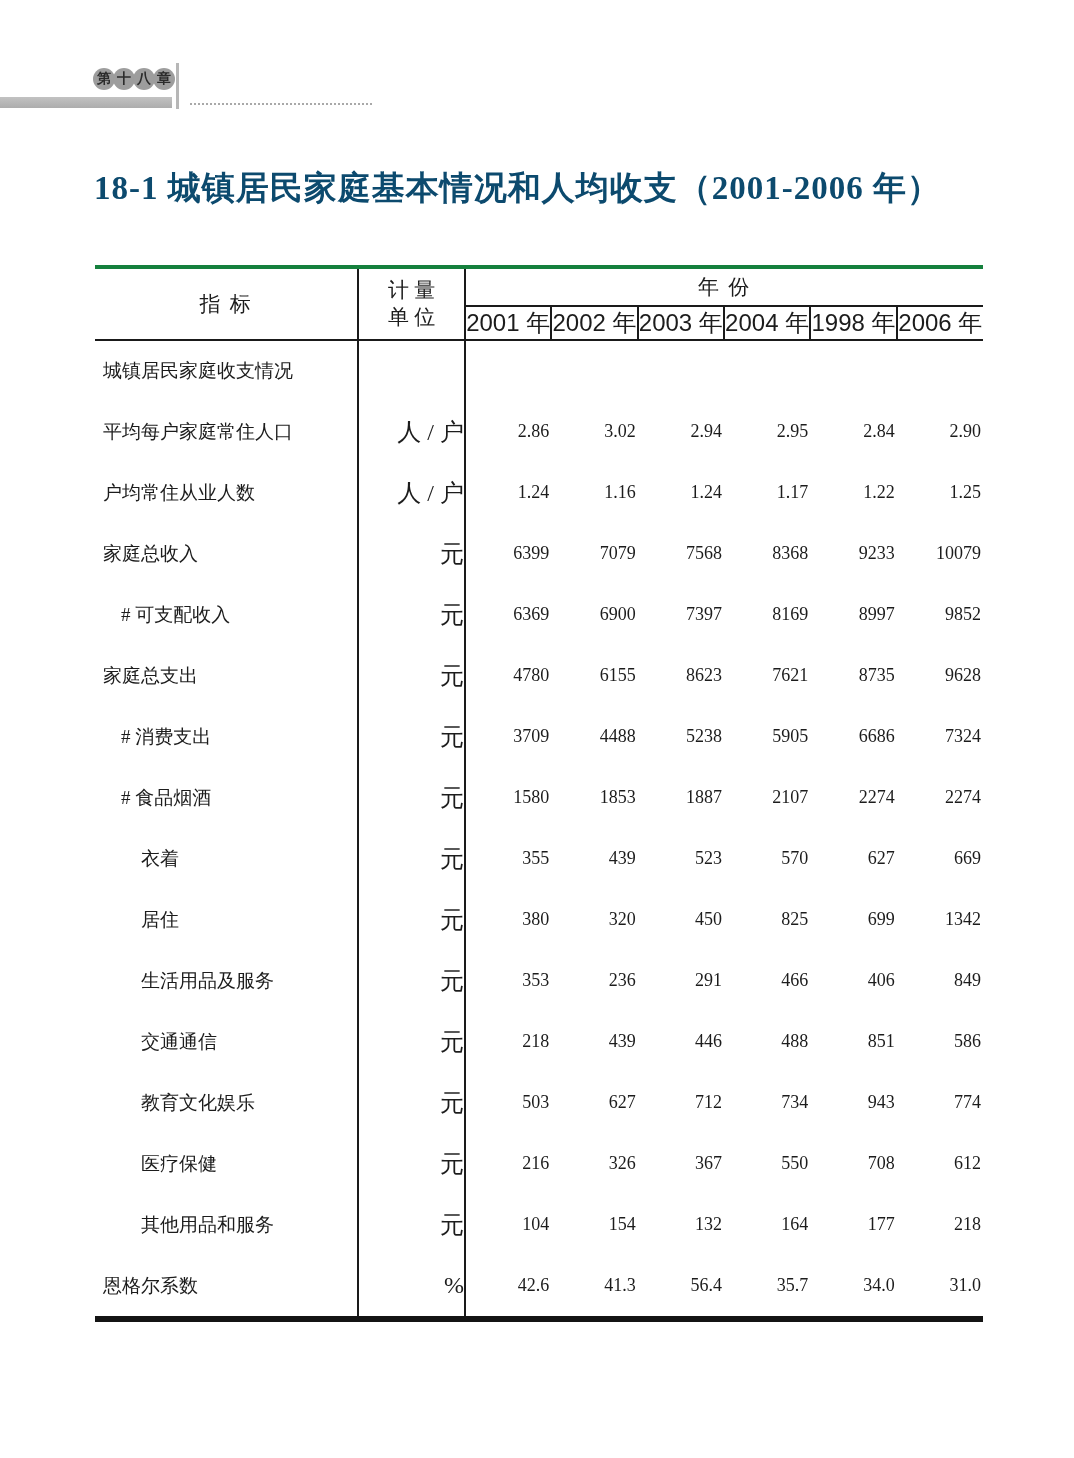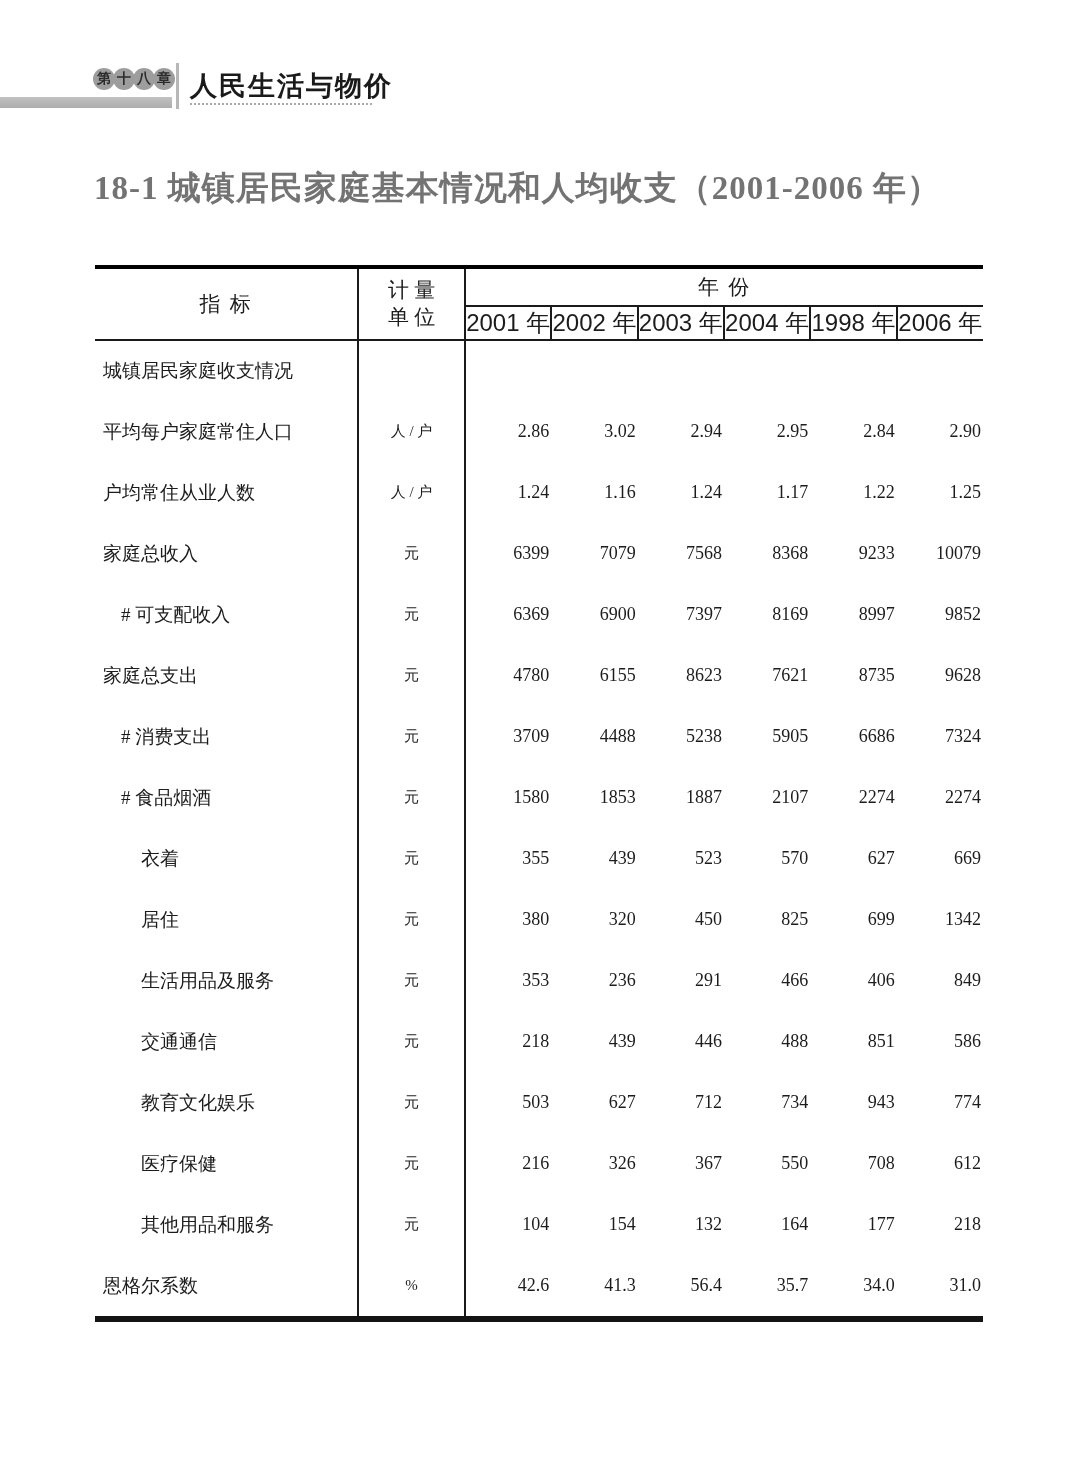--- a/index.html
+++ b/index.html
@@ -38,30 +38,30 @@
     font-weight: bold; font-size: 27px; color: #1a1a1a; letter-spacing: 2px;
   }
   .dotted-underline {
     position: absolute; left: 190px; top: 103px; width: 182px; height: 0;
     border-bottom: 2px dotted #a9a9a9;
   }
 
   
   .table-title {
     position: absolute; left: 94px; top: 166px; width: 900px;
-    font-size: 33px; font-weight: bold; color: #737373;
+    font-size: 33px; font-weight: bold; color: #0c4a6e;
     font-family: "Liberation Serif", "DejaVu Serif", serif;
     letter-spacing: 1px;
     white-space: nowrap;
   }
 
   
   .table-wrap {
     position: absolute; left: 95px; top: 265px; width: 888px;
-    border-top: 4px solid #000000;
+    border-top: 4px solid #15803d;
     border-bottom: 6px solid #141414;
   }
   table.stat {
     border-collapse: collapse; table-layout: fixed; width: 888px;
     font-family: "Liberation Serif", "DejaVu Serif", serif;
   }
   col.c-ind  { width: 263px; }
   col.c-unit { width: 107px; }
   col.c-year { width: 86.33px; }
 
@@ -94,21 +94,21 @@
   tbody tr { height: 61px; }
   td.label {
     font-size: 19px; text-align: left; vertical-align: middle;
     white-space: nowrap;
     margin-left: 36px;
   }
   td.label.ind0 { padding-left: 8px; }
   td.label.ind1 { padding-left: 26px; }
   td.label.ind2 { padding-left: 46px; }
   td.unit {
-    font-size: 15px; text-align: center; vertical-align: middle;
+    font-size: 24px; text-align: right; vertical-align: middle;
     border-left: 2px solid #1a1a1a; border-right: 2px solid #1a1a1a;
   }
   td.val {
     font-size: 18px; text-align: right; vertical-align: middle;
     padding-right: 2px;
     font-family: "Liberation Serif", "DejaVu Serif", serif;
   }
 
   
   .page-number {
@@ -123,21 +123,20 @@
 
   <div class="chapter-header">
     <div class="gray-bar"></div>
     <div class="chapter-badge">
       <span class="badge-char">第</span>
       <span class="badge-char">十</span>
       <span class="badge-char">八</span>
       <span class="badge-char">章</span>
     </div>
     <div class="header-divider"></div>
-    <div class="chapter-title">人民生活与物价</div>
     <div class="dotted-underline"></div>
   </div>
 
   <h1 class="table-title">18-1  城镇居民家庭基本情况和人均收支（2001-2006 年）</h1>
 
   <div class="table-wrap">
     <table class="stat">
       <colgroup>
         <col class="c-ind">
           <col class="c-unit">

